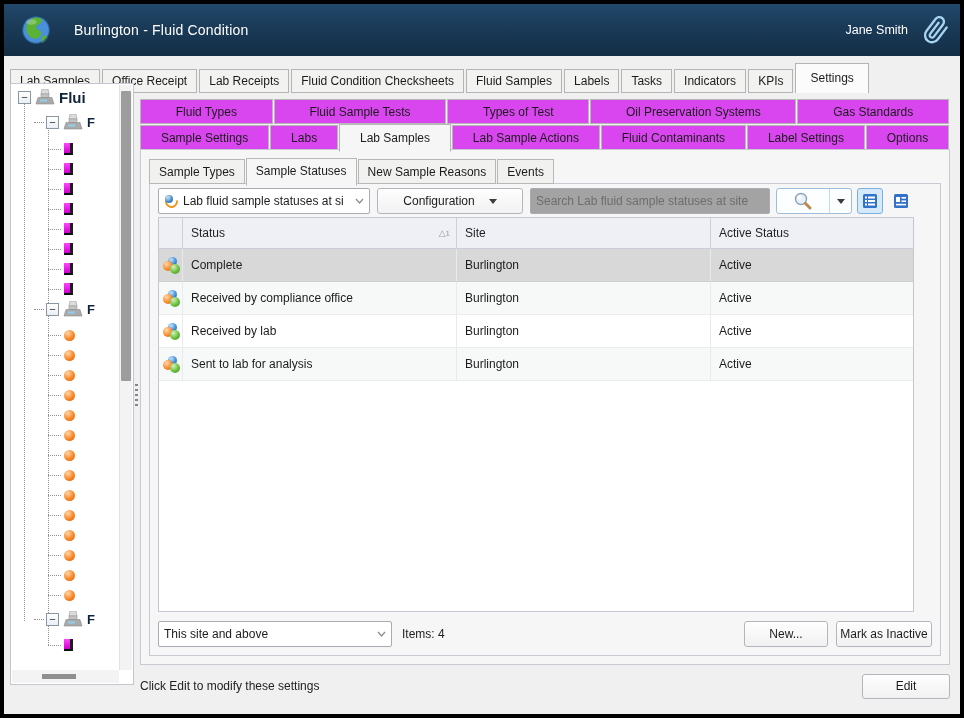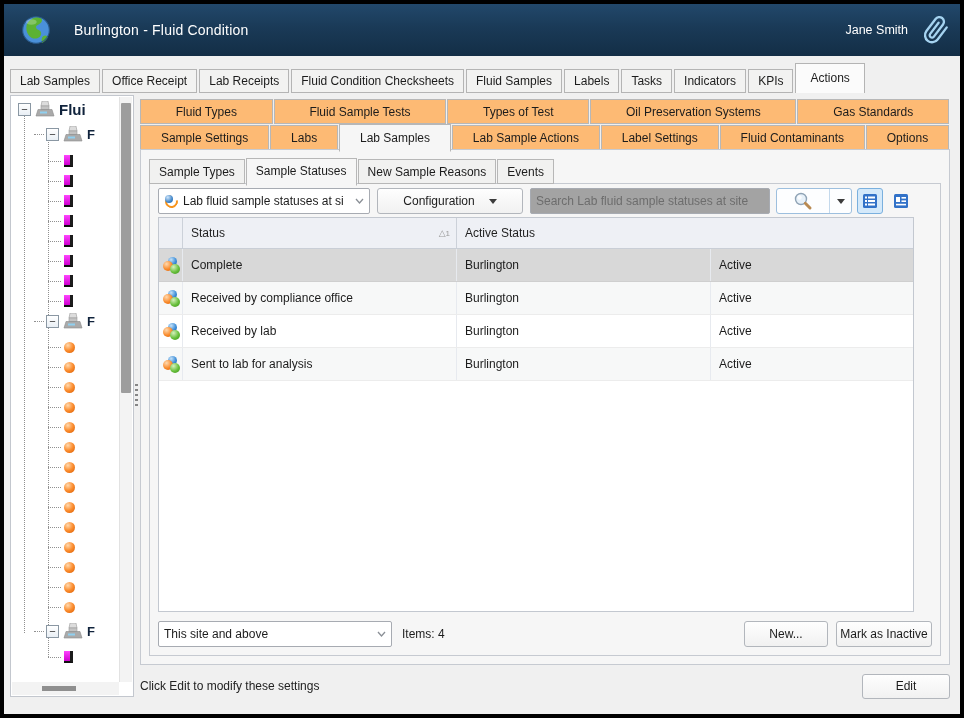--- a/index.html
+++ b/index.html
@@ -19,21 +19,21 @@
 
   
   .main-tabs { position:absolute; left:6px; top:56px; right:6px; height:33px;
                display:flex; align-items:flex-end; }
   .mtab { height:24px; line-height:23px; padding:0 9px; background:#f2f2f1;
           border:1px solid #b4b4b4; margin-right:2px; white-space:nowrap; cursor:default; }
   .mtab.sel { height:30px; line-height:29px; padding:0 14px; background:#fbfbfb;
               border-bottom:none; position:relative; z-index:4; }
 
   
-  .tree-panel { position:absolute; left:6px; top:91px; width:124px; height:602px;
+  .tree-panel { position:absolute; left:6px; top:79px; width:124px; height:602px;
                 background:#fff; border:1px solid #c3c7ce; }
   .tree-content { position:absolute; left:1px; top:1px; right:14px; bottom:14px; overflow:hidden; }
   .vline { position:absolute; width:0; border-left:1px dotted #909090; }
   .tree-row { position:absolute; display:flex; align-items:center; white-space:nowrap; }
   .expander { width:13px; height:13px; flex:none; border:1px solid #8a97a3;
               background:linear-gradient(#ffffff,#e9eff5); font-size:11px; line-height:10px;
               text-align:center; color:#333; margin-right:3px; }
   .expander::before { content:"−"; }
   .hstub { width:10px; border-top:1px dotted #909090; margin-right:2px; }
   .site-icon-svg { width:22px; height:17px; flex:none; margin-right:3px; }
@@ -54,21 +54,21 @@
              background:#9d9d9d; border-radius:1px; }
   .h-scroll { position:absolute; left:1px; right:14px; bottom:1px; height:13px; background:#f3f3f3; }
   .h-thumb { position:absolute; left:30px; top:4px; width:34px; height:5px; background:#8f8f8f; }
   .splitter { position:absolute; left:131px; top:380px; width:3px; height:22px;
               background:repeating-linear-gradient(to bottom,#858585 0 2px,transparent 2px 5px); }
 
   
   .stabs { position:absolute; left:136px; width:810px; display:flex; align-items:flex-end; }
   .stabs.row1 { top:94px; height:26px; }
   .stabs.row2 { top:120px; height:26px; }
-  .stab { flex:1 1 auto; height:25px; line-height:24px; text-align:center; background:#fdba74;
+  .stab { flex:1 1 auto; height:25px; line-height:24px; text-align:center; background:#d946ef;
           border:1px solid #b7b7b7; margin-right:1px; white-space:nowrap; padding:0 8px; cursor:default; }
   .stab.sel { background:#f6f6f6; height:28px; line-height:26px; border-bottom:1px solid #f6f6f6;
               margin-bottom:-2px; position:relative; z-index:6; }
 
   
   .settings-panel { position:absolute; left:136px; top:145px; width:810px; height:516px;
                     background:#f6f6f6; border:1px solid #c6cad1; padding:8px;
                     display:flex; flex-direction:column;justify-content:center; }
   .sample-tabs { display:flex; align-items:flex-end; height:26px; position:relative; z-index:2; }
   .stab3 { flex:0 0 auto; height:25px; line-height:24px; background:#f1f1f0; border:1px solid #b7b7b7;
@@ -178,21 +178,21 @@
   <div class="main-tabs">
     <div class="mtab">Lab Samples</div>
     <div class="mtab">Office Receipt</div>
     <div class="mtab">Lab Receipts</div>
     <div class="mtab">Fluid Condition Checksheets</div>
     <div class="mtab">Fluid Samples</div>
     <div class="mtab">Labels</div>
     <div class="mtab">Tasks</div>
     <div class="mtab">Indicators</div>
     <div class="mtab">KPIs</div>
-    <div class="mtab sel">Actions</div>
+    <div class="mtab sel">Settings</div>
   </div>
 
   <div class="tree-panel">
     <div class="tree-content">
       <div class="vline" style="left:12px; top:16px; height:520px"></div>
       <div class="vline" style="left:36px; top:42px; height:518px"></div>
 
       <div class="tree-row" style="top:4px; left:6px">
         <span class="expander"></span>
         <svg class="site-icon-svg" viewBox="0 0 22 17">
@@ -334,22 +334,22 @@
     <div class="stab">Fluid Sample Tests</div>
     <div class="stab">Types of Test</div>
     <div class="stab">Oil Preservation Systems</div>
     <div class="stab">Gas Standards</div>
   </div>
   <div class="stabs row2">
     <div class="stab">Sample Settings</div>
     <div class="stab">Labs</div>
     <div class="stab sel">Lab Samples</div>
     <div class="stab">Lab Sample Actions</div>
+    <div class="stab">Fluid Contaminants</div>
     <div class="stab">Label Settings</div>
-    <div class="stab">Fluid Contaminants</div>
     <div class="stab">Options</div>
   </div>
 
   <div class="settings-panel">
 
     <div class="sample-tabs">
       <div class="stab3">Sample Types</div>
       <div class="stab3 sel">Sample Statuses</div>
       <div class="stab3">New Sample Reasons</div>
       <div class="stab3">Events</div>
@@ -409,20 +409,23 @@
 
       <div class="grid">
         <div class="grid-header">
           <div class="gh col-icon"></div>
           <div class="gh col-status">
             <span>Status</span>
             <span class="sort">
               <span class="tri">△</span>
                   <sub>1</sub>
             </span>
+          </div>
+          <div class="gh col-site">
+            <span>Site</span>
           </div>
           <div class="gh col-active">
             <span>Active Status</span>
           </div>
         </div>
 
         <div class="grid-row selected">
           <div class="gc col-icon">
                 <span class="spheres">
                   <i class="b"></i>

